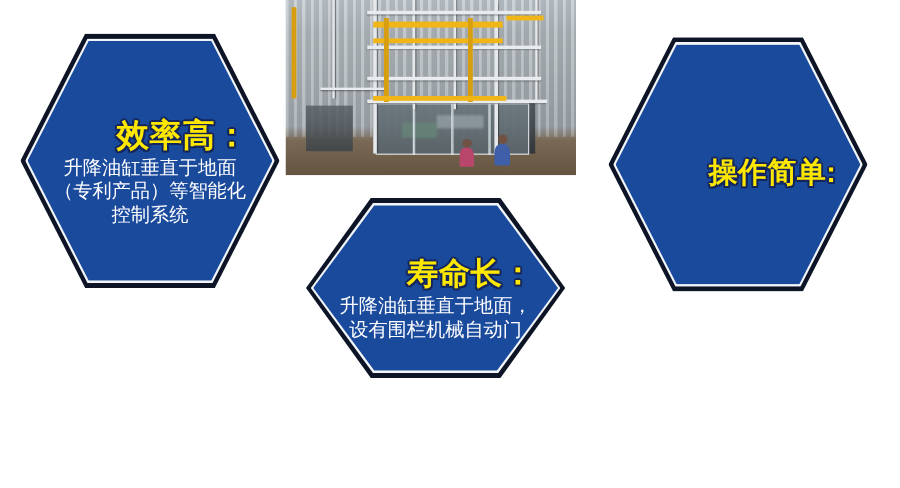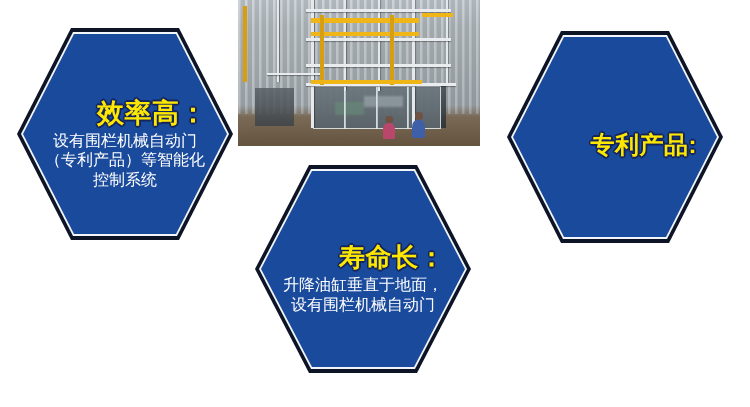--- a/index.html
+++ b/index.html
@@ -153,21 +153,21 @@
   }
   .hex-body {
     color: #ffffff;
     font-weight: 400;
     line-height: 1.22;
   }
 
   
   #hex-left   { left: 17px;  top: 28px;  width: 216px; height: 212px; }
   #hex-right  { left: 507px; top: 31px;  width: 216px; height: 212px; }
-  #hex-center { left: 255px; top: 165px; width: 216px; height: 208px; }
+  #hex-center { left: 255px; top: 165px; width: 216px; height: 150px; }
 
   #hex-left   .hex-title  { font-size: 27px; }
   #hex-left   .hex-body   { font-size: 16px; }
   #hex-right  .hex-title  { font-size: 24px; }
   #hex-right  .hex-body   { font-size: 16px; }
   #hex-center .hex-title  { font-size: 26px; }
   #hex-center .hex-body   { font-size: 16px; }
 </style>
 </head>
 <body>
@@ -216,29 +216,29 @@
     <div class="worker" style="left:72%; top:82%; width:13px; height:18px; background:#3f5fa8;">
       <div class="head"></div>
     </div>
   </div>
 
   <div class="hex hex-outer" id="hex-left">
     <div class="hex-mid"></div>
     <div class="hex-inner"></div>
     <div class="hex-content">
       <div class="hex-title">效率高：</div>
-      <div class="hex-body">设有围栏机械自动门（专利产品）等智能化控制系统</div>
+      <div class="hex-body">升降油缸垂直于地面（专利产品）等智能化控制系统</div>
     </div>
   </div>
 
   <div class="hex hex-outer" id="hex-right">
     <div class="hex-mid"></div>
     <div class="hex-inner"></div>
     <div class="hex-content">
-      <div class="hex-title">专利产品:</div>
+      <div class="hex-title">操作简单:</div>
     </div>
   </div>
 
   <div class="hex hex-outer" id="hex-center">
     <div class="hex-mid"></div>
     <div class="hex-inner"></div>
     <div class="hex-content">
       <div class="hex-title">寿命长：</div>
       <div class="hex-body">升降油缸垂直于地面，设有围栏机械自动门</div>
     </div>

